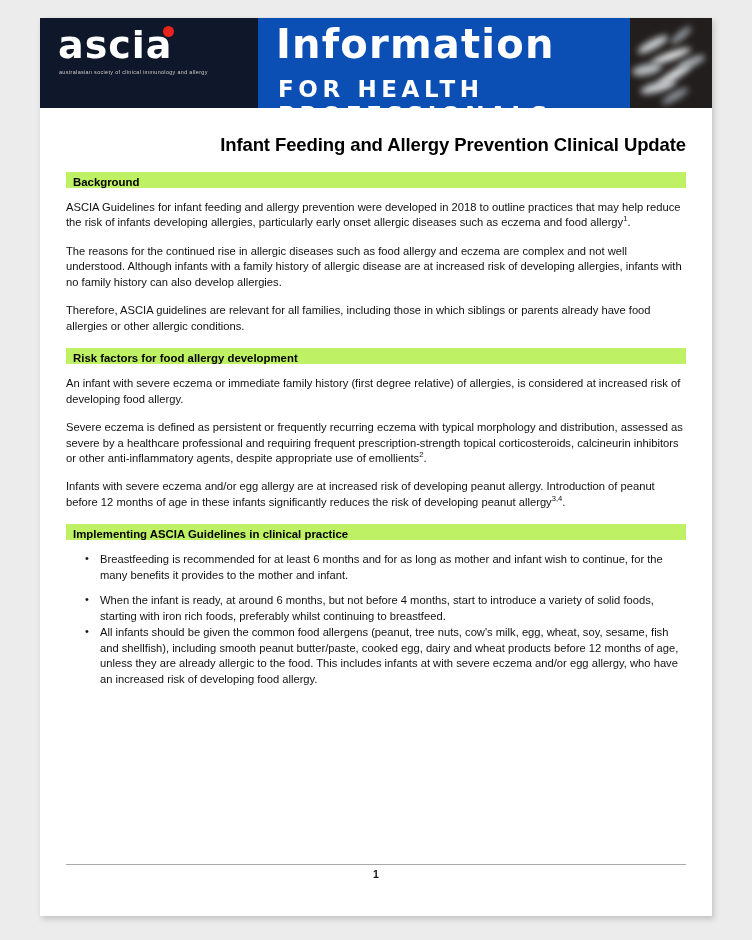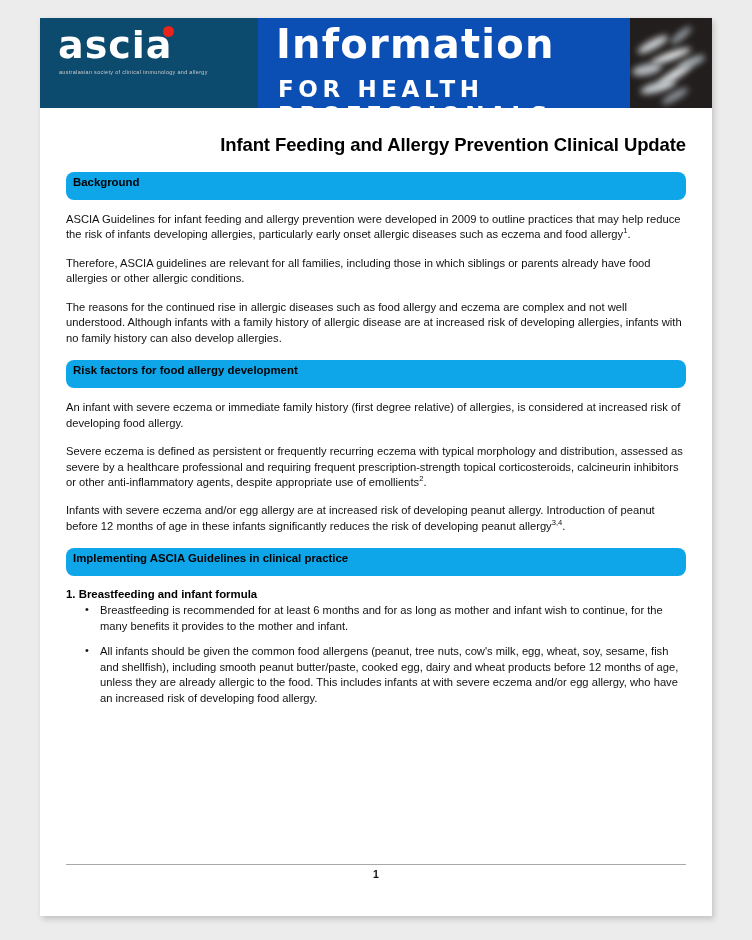--- a/index.html
+++ b/index.html
@@ -26,21 +26,21 @@
   .masthead {
     position: relative;
     width: 672px;
     height: 90px;
     display: flex;
     overflow: hidden;
   }
   .mast-logo {
     width: 218px;
     height: 90px;
-    background: #0c4a6e;
+    background: #0f172a;
     position: relative;
     flex: none;
   }
   .ascia-word {
     position: absolute;
     left: 18px;
     top: 8px;
     color: #ffffff;
     font-size: 38px;
     font-weight: bold;
@@ -125,28 +125,27 @@
   .doc-title {
     text-align: right;
     font-size: 18.5px;
     font-weight: bold;
     color: #000;
     margin: 26px 0 16px 0;
     letter-spacing: -0.1px;
     font-family: "Liberation Sans", sans-serif;
   }
   .section-bar {
-    background: #0ea5e9;
+    background: #bef264;
     font-size: 11.4px;
     font-weight: bold;
     color: #000;
-    padding: 4px 6px 12px 7px;
+    padding: 4px 6px 0 7px;
     margin-bottom: 12px;
     margin-top: 14px;
-    border-radius: 8px;
   }
   p.body {
     font-size: 11.2px;
     line-height: 1.38;
     color: #111;
     margin: 0 0 13px 0;
     text-align: left;
   }
   sup { font-size: 7.6px; vertical-align: super; line-height: 0; }
   .numhead {
@@ -223,37 +222,37 @@
       <div class="blur" style="left:48px; top:40px; width:28px; height:8px;  background:#aeb5ba; transform:rotate(-24deg);"></div>
       <div class="blur" style="left:30px; top:74px; width:30px; height:8px;  background:#8f969c; transform:rotate(-30deg);"></div>
     </div>
   </div>
 
   <div class="content">
 
     <div class="doc-title">Infant Feeding and Allergy Prevention Clinical Update</div>
 
     <div class="section-bar">Background</div>
-    <p class="body"><span>ASCIA Guidelines for infant feeding and allergy prevention were developed in 2009 to outline practices that may help reduce the risk of infants developing allergies, particularly early onset allergic diseases such as eczema and food allergy</span><sup>1</sup><span>.</span></p>
+    <p class="body"><span>ASCIA Guidelines for infant feeding and allergy prevention were developed in 2018 to outline practices that may help reduce the risk of infants developing allergies, particularly early onset allergic diseases such as eczema and food allergy</span><sup>1</sup><span>.</span></p>
+    <p class="body">The reasons for the continued rise in allergic diseases such as food allergy and eczema are complex and not well understood.  Although infants with a family history of allergic disease are at increased risk of developing allergies, infants with no family history can also develop allergies.</p>
     <p class="body">Therefore, ASCIA guidelines are relevant for all families, including those in which siblings or parents already have food allergies or other allergic conditions.</p>
-    <p class="body">The reasons for the continued rise in allergic diseases such as food allergy and eczema are complex and not well understood.  Although infants with a family history of allergic disease are at increased risk of developing allergies, infants with no family history can also develop allergies.</p>
 
     <div class="section-bar">Risk factors for food allergy development</div>
     <p class="body">An infant with severe eczema or immediate family history (first degree relative) of allergies, is considered at increased risk of developing food allergy.</p>
     <p class="body"><span>Severe eczema is defined as persistent or frequently recurring eczema with typical morphology and distribution, assessed as severe by a healthcare professional and requiring frequent prescription-strength topical corticosteroids, calcineurin inhibitors or other anti-inflammatory agents, despite appropriate use of emollients</span><sup>2</sup><span>.</span></p>
     <p class="body"><span>Infants with severe eczema and/or egg allergy are at increased risk of developing peanut allergy. Introduction of peanut before 12 months of age in these infants significantly reduces the risk of developing peanut allergy</span><sup>3,4</sup><span>.</span></p>
 
     <div class="section-bar">Implementing ASCIA Guidelines in clinical practice</div>
 
-    <div class="numhead">1. Breastfeeding and infant formula</div>
     <ul class="bullets">
       <li>Breastfeeding is recommended for at least 6 months and for as long as mother and infant wish to continue, for the many benefits it provides to the mother and infant.</li>
     </ul>
 
     <ul class="bullets">
+      <li>When the infant is ready, at around 6 months, but not before 4 months, start to introduce a variety of solid foods, starting with iron rich foods, preferably whilst continuing to breastfeed.</li>
       <li>All infants should be given the common food allergens (peanut, tree nuts, cow's milk, egg, wheat, soy, sesame, fish and shellfish), including smooth peanut butter/paste, cooked egg, dairy and wheat products before 12 months of age, unless they are already allergic to the food.  This includes infants at with severe eczema and/or egg allergy, who have an increased risk of developing food allergy.</li>
     </ul>
   </div>
 
   <div class="footer">
     <hr>
     <div class="pagenum">1</div>
   </div>
 
 </div>

